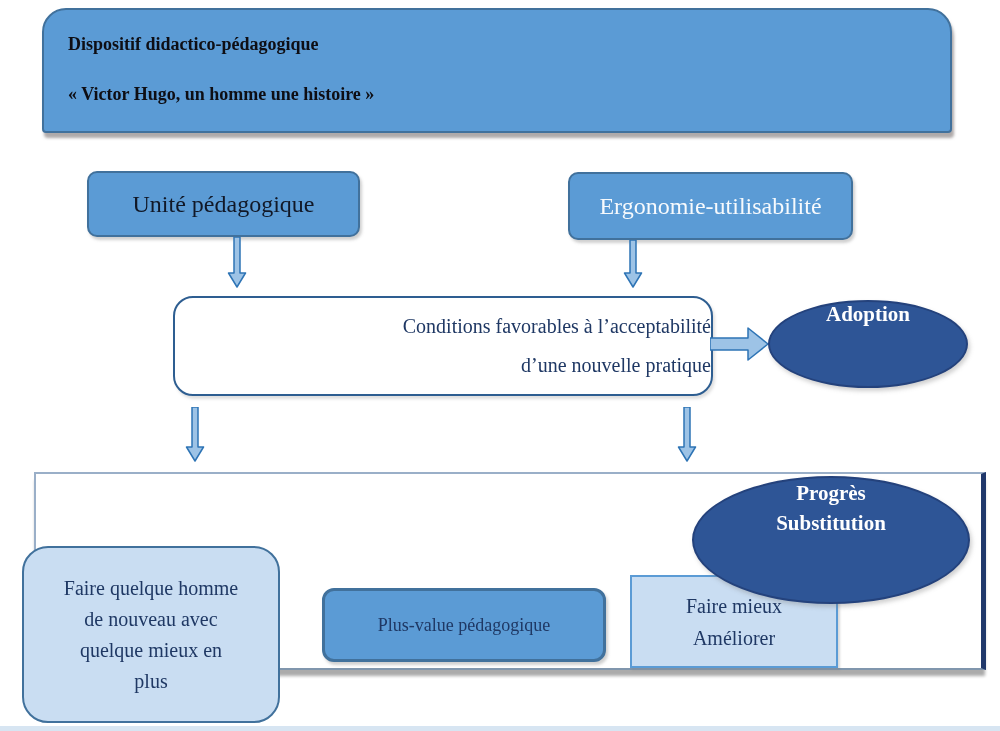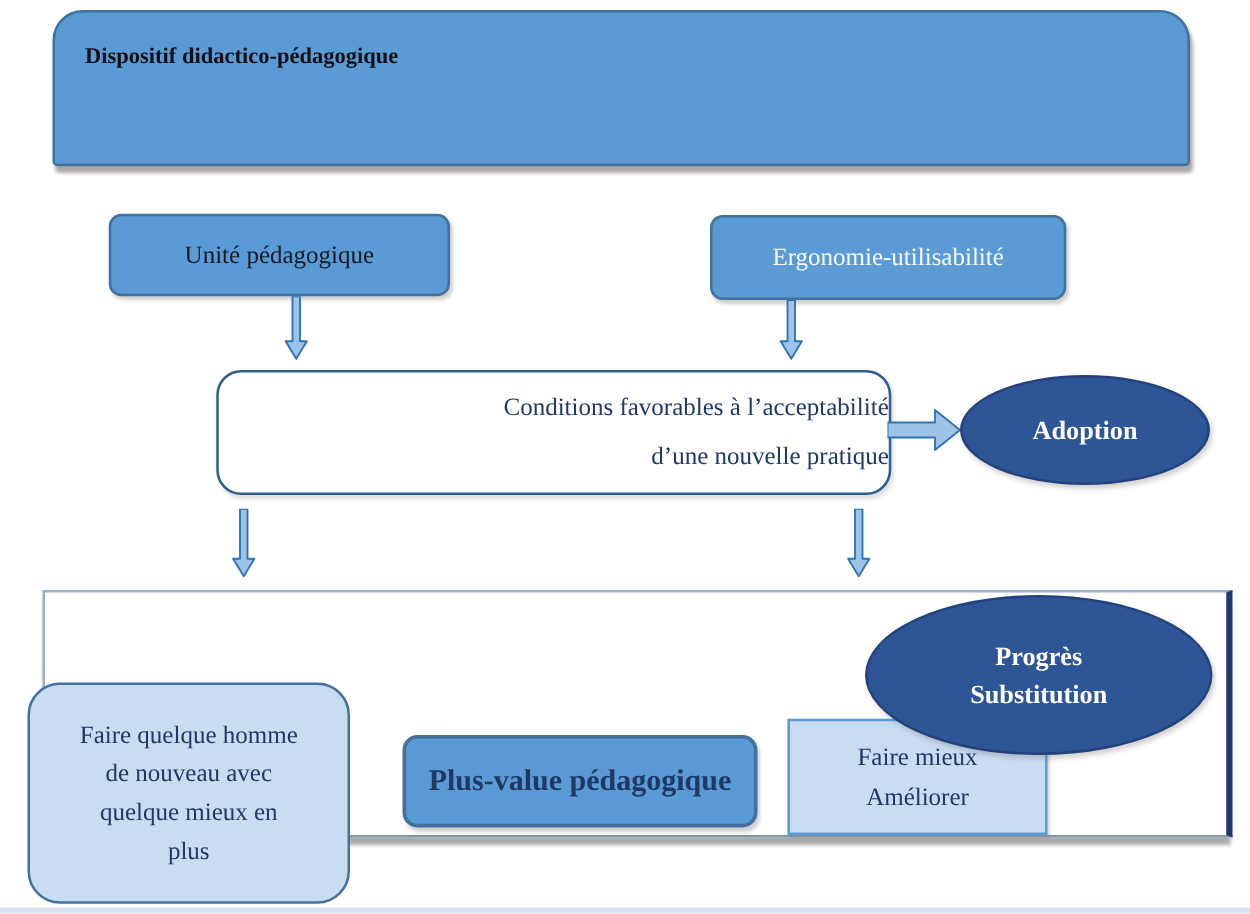--- a/index.html
+++ b/index.html
@@ -23,31 +23,31 @@
   }
   .banner-line{
     color:#0e0e14;font-weight:bold;font-size:18px;line-height:24px;
   }
   
   .blue-box{
     position:absolute;background:#5B9BD5;border:2px solid #41719C;
     border-radius:10px;box-sizing:border-box;
     display:flex;align-items:center;justify-content:center;
     box-shadow:2px 3px 3px rgba(120,120,120,0.35);
-    font-size:20px;text-align:center;
+    font-size:24px;text-align:center;
   }
   .light-box{
     position:absolute;background:#C9DDF2;box-sizing:border-box;
     display:flex;flex-direction:column;align-items:center;justify-content:center;
     color:#1F3864;font-size:20px;text-align:center;
   }
   .ellipse{
     position:absolute;background:#2E5596;border:2px solid #24427C;
     border-radius:50%;box-sizing:border-box;
-    display:flex;flex-direction:column;align-items:center;justify-content:center;
+    display:flex;flex-direction:column;align-items:center;justify-content:flex-start;
     color:#ffffff;font-weight:bold;text-align:center;
     box-shadow:2px 3px 4px rgba(120,120,120,0.35);
   }
   
   #unite{left:87px;top:171px;width:273px;height:66px;color:#111827;}
   #ergonomie{left:568px;top:172px;width:285px;height:68px;color:#f7fafd;}
   #conditions{
     position:absolute;left:173px;top:296px;width:540px;height:100px;
     background:#ffffff;border:2px solid #2E5E91;border-radius:20px;
     box-sizing:border-box;
@@ -68,21 +68,21 @@
     box-shadow:0 7px 3px -1px #ABABAB;
   }
   #innovation{left:4px;top:475px;width:230px;height:90px;font-size:20px;}
   #progres{left:692px;top:476px;width:278px;height:128px;font-size:21px;line-height:1.45;}
   #faire-nouveau{
     left:22px;top:546px;width:258px;height:177px;
     border:2px solid #41719C;border-radius:26px;line-height:1.55;
   }
   #plus-value{
     left:322px;top:588px;width:284px;height:74px;border-radius:12px;
-    border-width:3px;color:#1F3864;font-weight:bold;font-size:24px;
+    border-width:3px;color:#1F3864;font-weight:normal;font-size:18px;
   }
   #faire-mieux{
     left:630px;top:575px;width:208px;height:93px;
     border:2px solid #5B9BD5;line-height:1.6;
     box-shadow:2px 2px 2px rgba(130,130,130,0.3);
   }
   #bottom-strip{
     position:absolute;left:0;top:726px;width:1000px;height:5px;background:#D7E5F2;
   }
   
@@ -93,20 +93,21 @@
   #arrow-cond-left{left:184px;top:407px;}
   #arrow-cond-right{left:676px;top:407px;}
 </style>
 </head>
 <body>
 
 <div id="canvas">
 
   <div id="banner">
     <div class="banner-line">Dispositif didactico-pédagogique</div>
+    <div class="banner-line">« Victor Hugo, un homme une histoire »</div>
   </div>
 
   <div id="unite" class="blue-box">
     <span>Unité pédagogique</span>
   </div>
   <div id="ergonomie" class="blue-box">
     <span>Ergonomie-utilisabilité</span>
   </div>
 
   <svg id="arrow-unite" class="arrow" width="22" height="52" viewBox="0 0 22 52">

